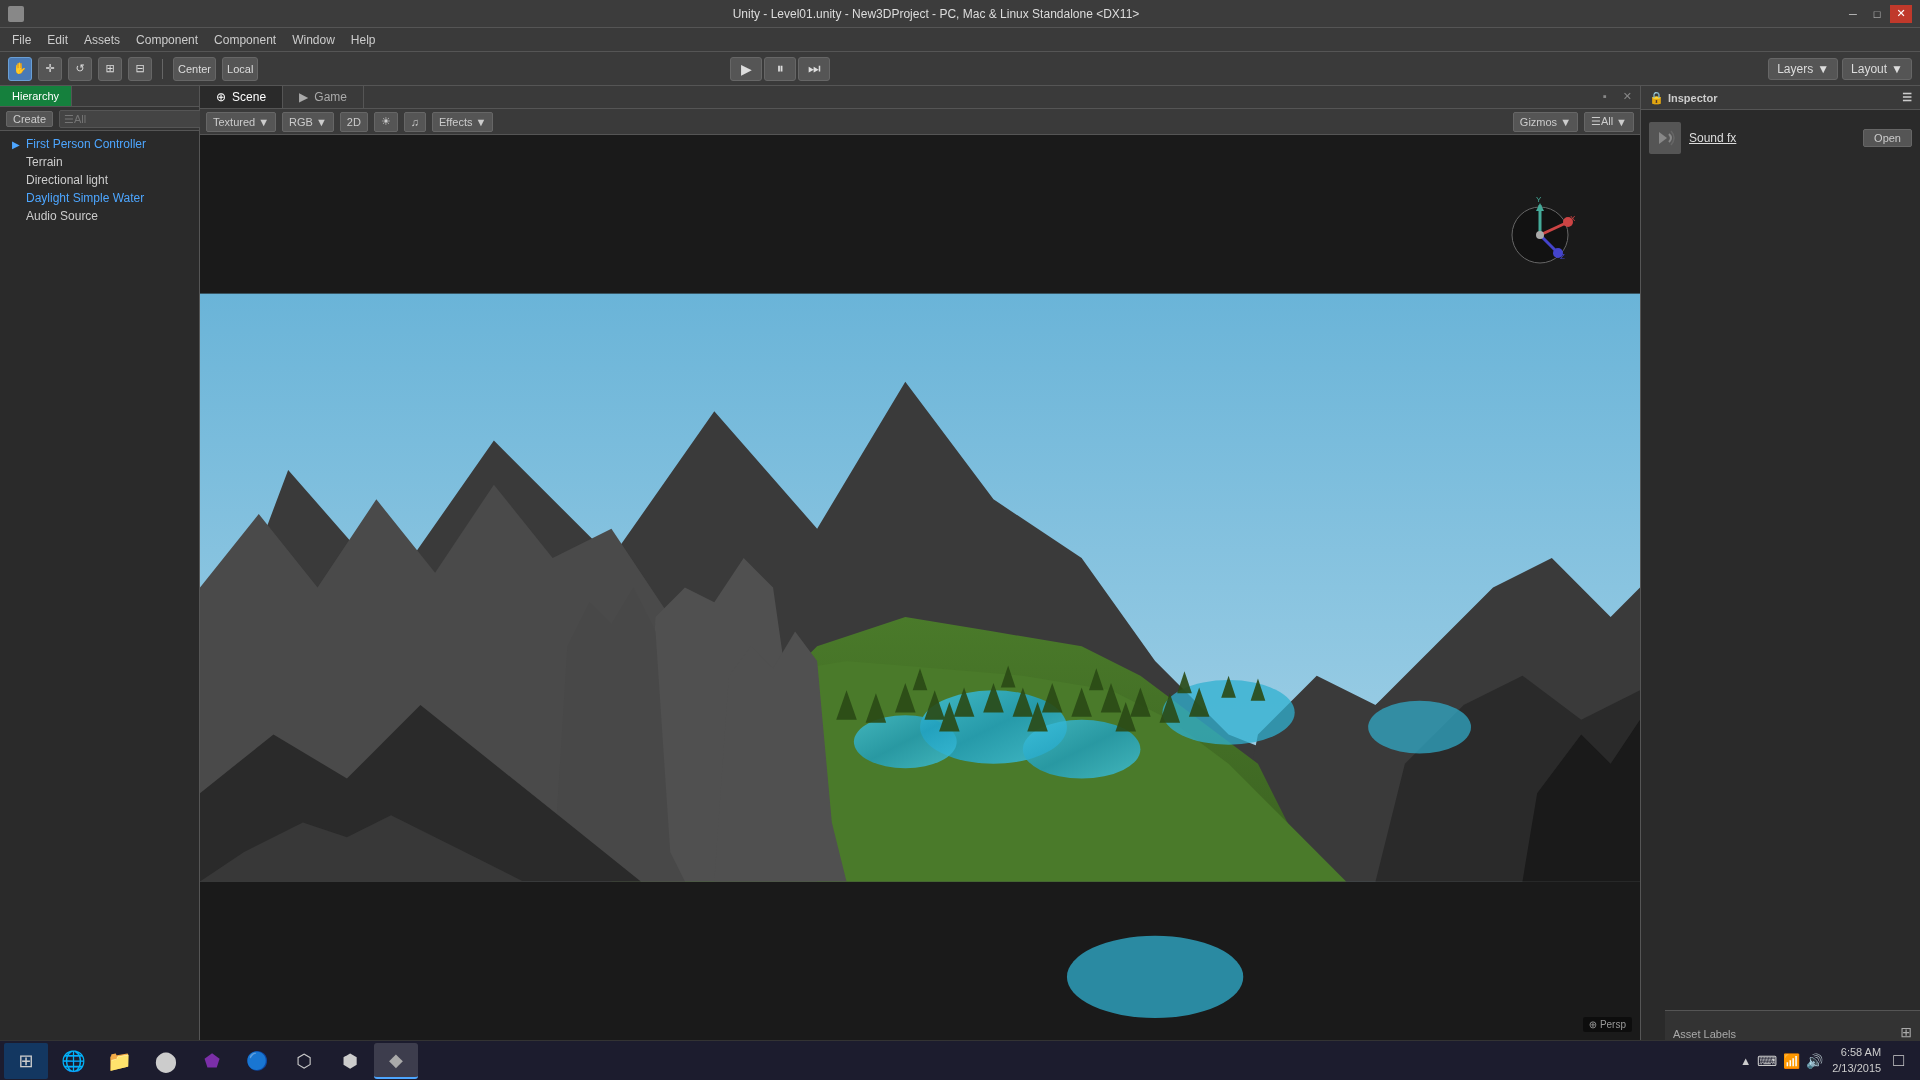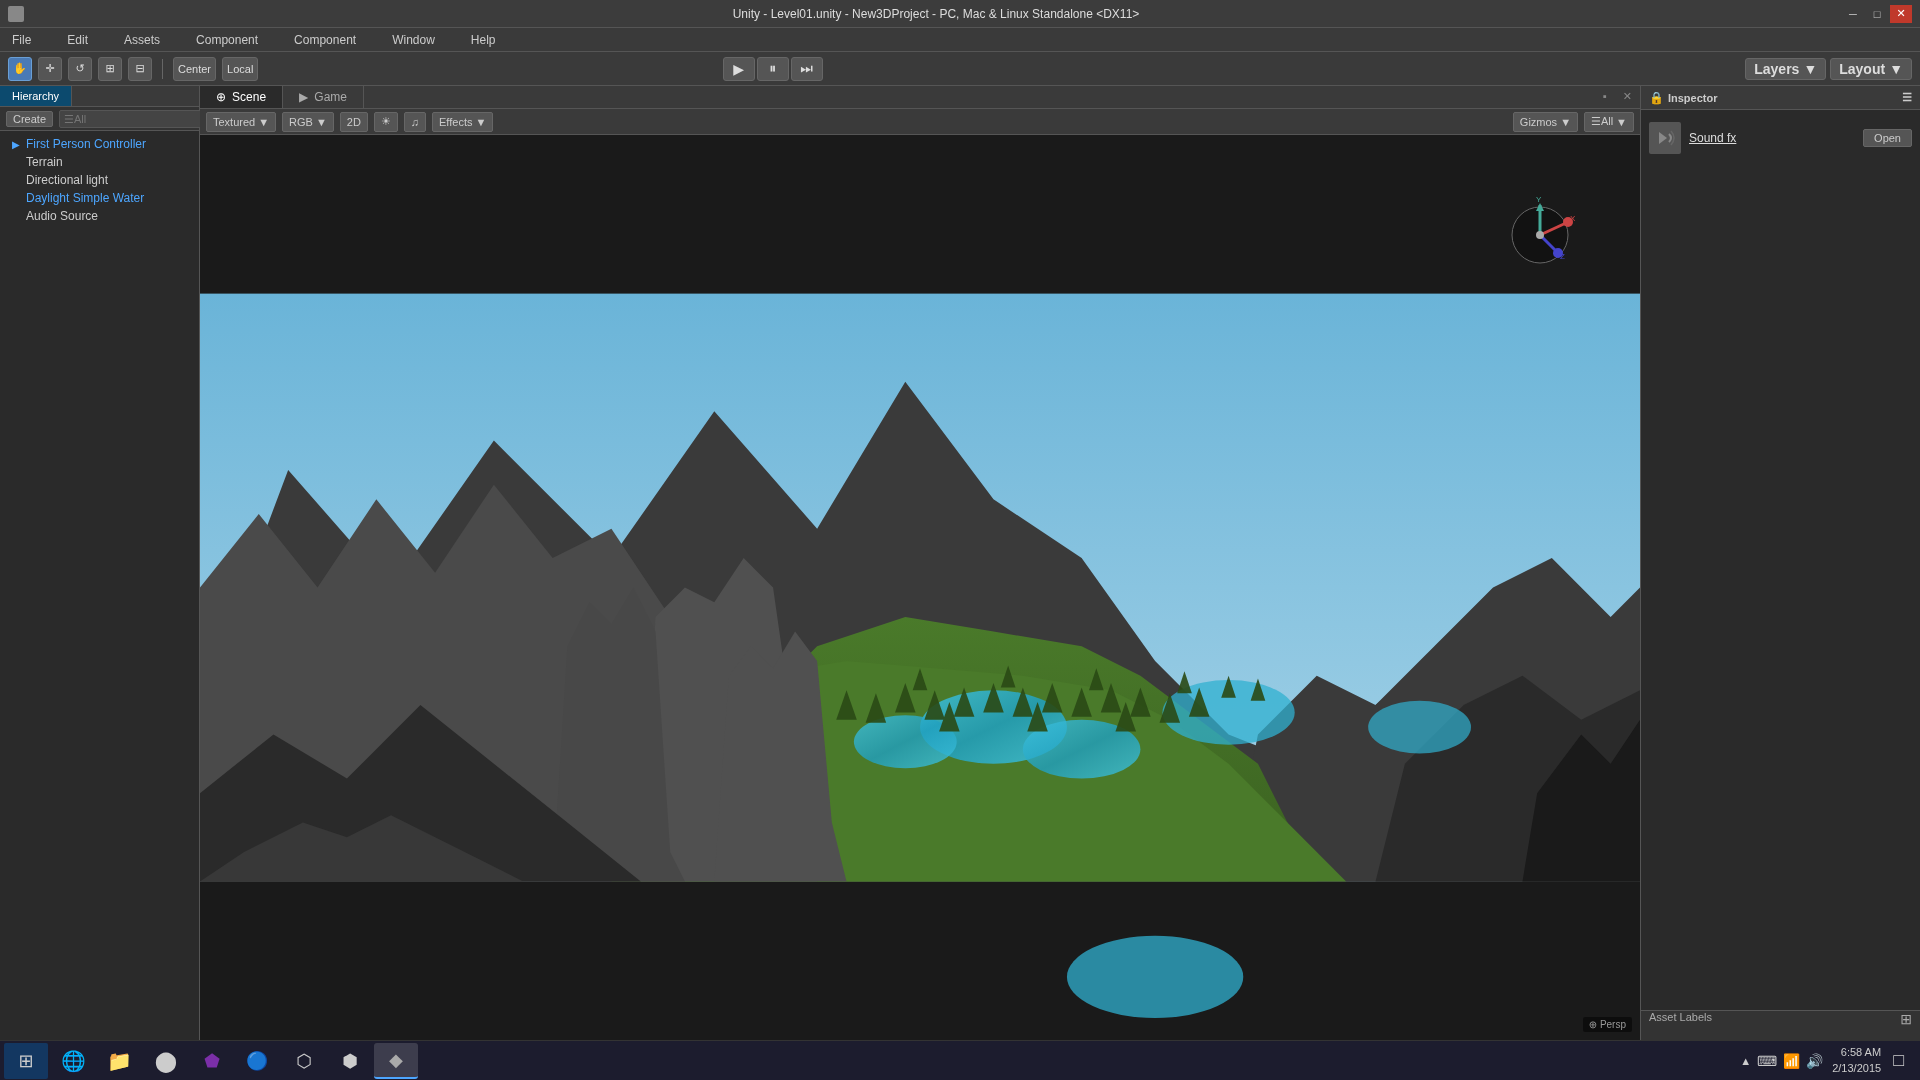--- a/index.html
+++ b/index.html
@@ -22,21 +22,21 @@
     #title-bar .win-btn.close { background: #c0392b; color: white; }
 
     
     #menu-bar {
       height: 24px;
       background: #3a3a3a;
       display: flex;
       align-items: center;
       padding: 0 4px;
       border-bottom: 1px solid #555;
-      gap: 20px;
+      gap: 0;
     }
     #menu-bar .menu-item { padding: 2px 8px; cursor: pointer; font-size: 12px; color: #ccc; }
 
     
     #toolbar {
       height: 34px;
       background: #3a3a3a;
       display: flex;
       align-items: center;
       padding: 0 8px;
@@ -55,39 +55,39 @@
       display: flex;
       align-items: center;
       justify-content: center;
       padding: 0 4px;
     }
     .tool-btn.active { background: #4a7ab5; border-color: #6a9fd5; }
     .tool-sep { width: 1px; height: 20px; background: #666; margin: 0 4px; }
     .play-controls { display: flex; gap: 2px; margin: 0 auto; }
     .play-btn { width: 32px; height: 24px; background: #555; border: 1px solid #666; border-radius: 3px; color: #ddd; font-size: 14px; cursor: pointer; display: flex; align-items: center; justify-content: center; }
     .layers-dropdown { display: flex; align-items: center; gap: 4px; margin-left: auto; }
-    .dropdown-btn { height: 22px; background: #555; border: 1px solid #666; border-radius: 3px; color: #ddd; font-size: 14px; cursor: pointer; padding: 0 8px; display: flex; align-items: center; gap: 4px; font-weight: bold; }
+    .dropdown-btn { height: 22px; background: #555; border: 1px solid #666; border-radius: 3px; color: #ddd; font-size: 12px; cursor: pointer; padding: 0 8px; display: flex; align-items: center; gap: 4px; }
 
     
     #main-layout {
       display: flex;
       height: calc(1080px - 28px - 24px - 34px - 40px);
     }
 
     
     #hierarchy {
       width: 200px;
       background: #2a2a2a;
       border-right: 1px solid #555;
       display: flex;
       flex-direction: column;
     }
     .panel-tabs { display: flex; background: #3a3a3a; border-bottom: 1px solid #555; }
     .panel-tab { padding: 4px 12px; font-size: 11px; cursor: pointer; color: #aaa; border-right: 1px solid #555; }
-    .panel-tab.active { background: #0c4a6e; color: #fff; }
+    .panel-tab.active { background: #15803d; color: #fff; }
     .hierarchy-toolbar { height: 24px; background: #333; display: flex; align-items: center; padding: 0 6px; gap: 6px; border-bottom: 1px solid #555; }
     .hier-create-btn { font-size: 11px; color: #ccc; cursor: pointer; background: #555; border: 1px solid #666; border-radius: 2px; padding: 1px 6px; }
     .search-box { flex: 1; height: 18px; background: #444; border: 1px solid #555; border-radius: 2px; color: #ccc; font-size: 11px; padding: 0 4px; }
     .hierarchy-items { padding: 4px 0; flex: 1; overflow-y: auto; }
     .hier-item { padding: 2px 12px; cursor: pointer; display: flex; align-items: center; gap: 4px; font-size: 12px; color: #ccc; }
     .hier-item .arrow { font-size: 10px; width: 10px; }
     .hier-item.highlighted { color: #4da6ff; }
 
     
     #scene-area {
@@ -119,21 +119,21 @@
       border-left: 1px solid #555;
       display: flex;
       flex-direction: column;
     }
     .inspector-header { height: 24px; background: #3a3a3a; display: flex; align-items: center; padding: 0 8px; border-bottom: 1px solid #555; font-size: 11px; font-weight: bold; color: #ccc; }
     .inspector-content { padding: 8px; flex: 1; }
     .inspector-item { display: flex; align-items: center; gap: 8px; padding: 4px 0; }
     .inspector-icon { width: 32px; height: 32px; background: #555; border-radius: 2px; display: flex; align-items: center; justify-content: center; font-size: 18px; }
     .inspector-name { font-size: 12px; color: #ddd; flex: 1; text-decoration: underline; }
     .open-btn { padding: 2px 10px; background: #555; border: 1px solid #666; border-radius: 2px; font-size: 11px; color: #ccc; cursor: pointer; }
-    .asset-labels { height: 30px; background: #333; border-top: 1px solid #555; display: flex; align-items: flex-start; padding: 0 8px; font-size: 11px; color: #aaa; }
+    .asset-labels { height: 30px; background: #333; border-top: 1px solid #555; display: flex; align-items: flex-end; padding: 0 8px; font-size: 11px; color: #aaa; margin-left: 24px; }
 
     
     #bottom-panel {
       height: 260px;
       border-top: 1px solid #555;
       display: flex;
       flex-direction: column;
     }
     .bottom-tabs { display: flex; background: #3a3a3a; border-bottom: 1px solid #555; align-items: center; }
     .bottom-tab { padding: 4px 12px; font-size: 12px; cursor: pointer; color: #aaa; border-right: 1px solid #555; display: flex; align-items: center; gap: 4px; }

